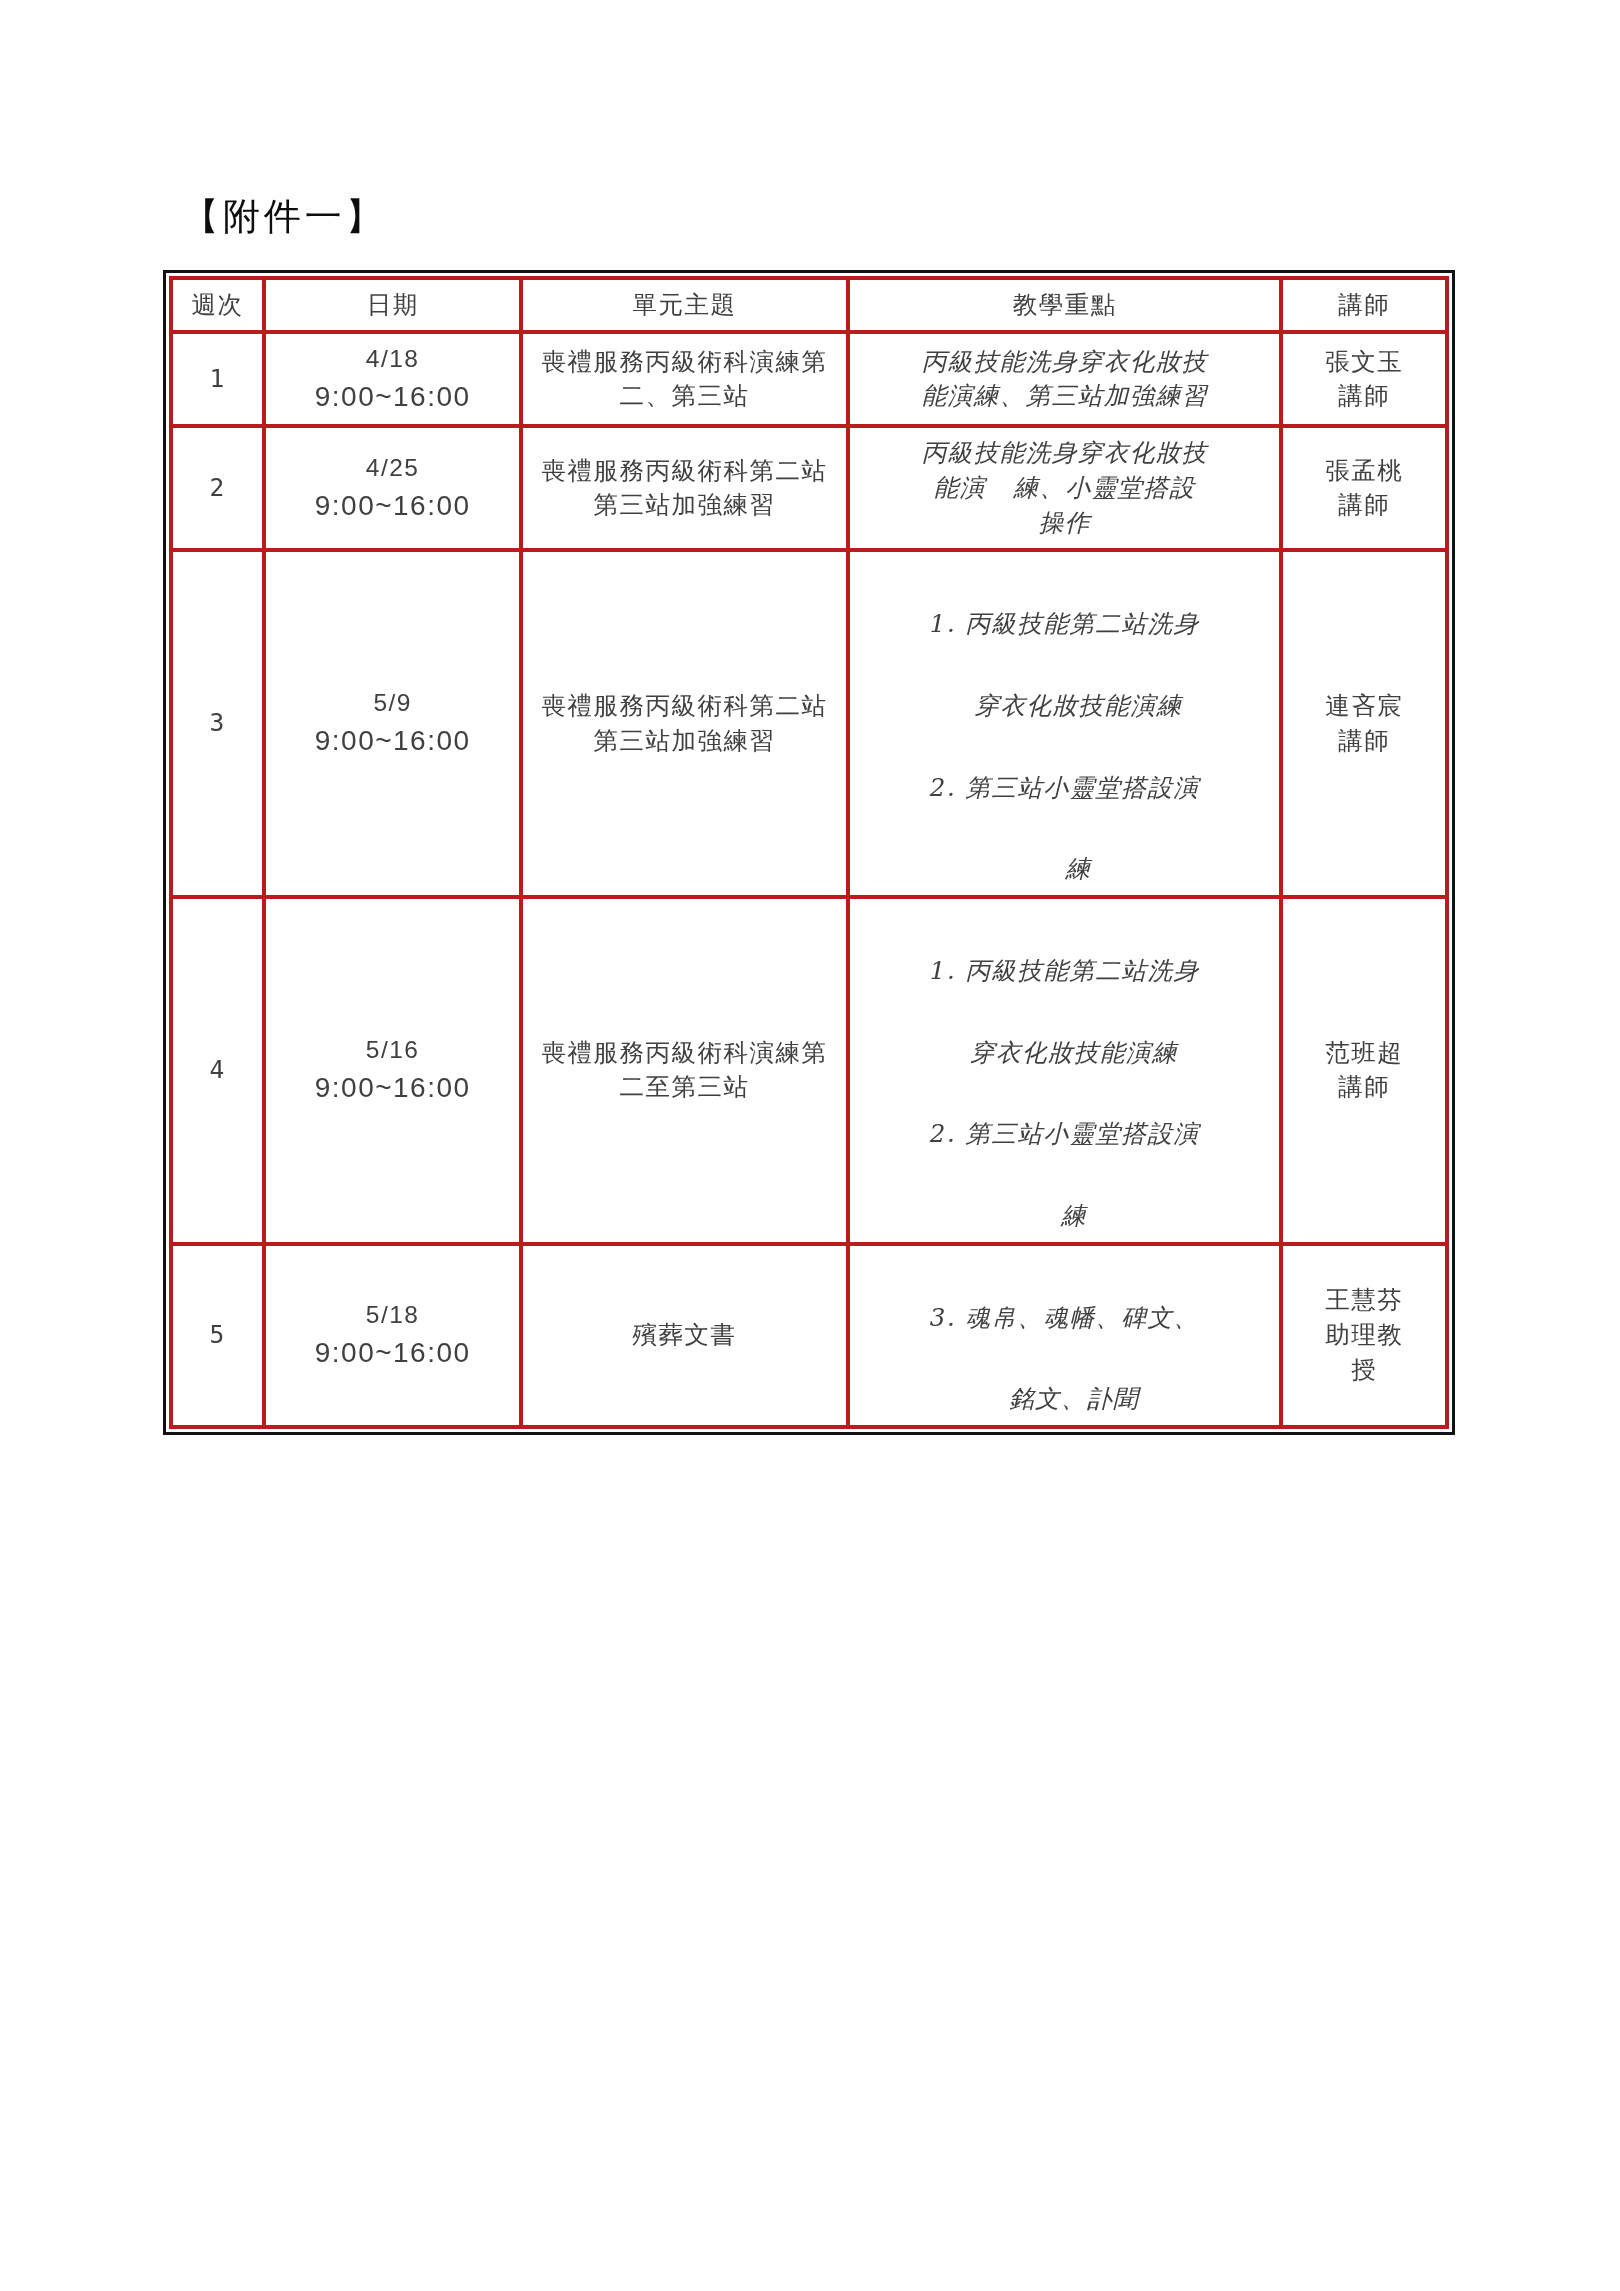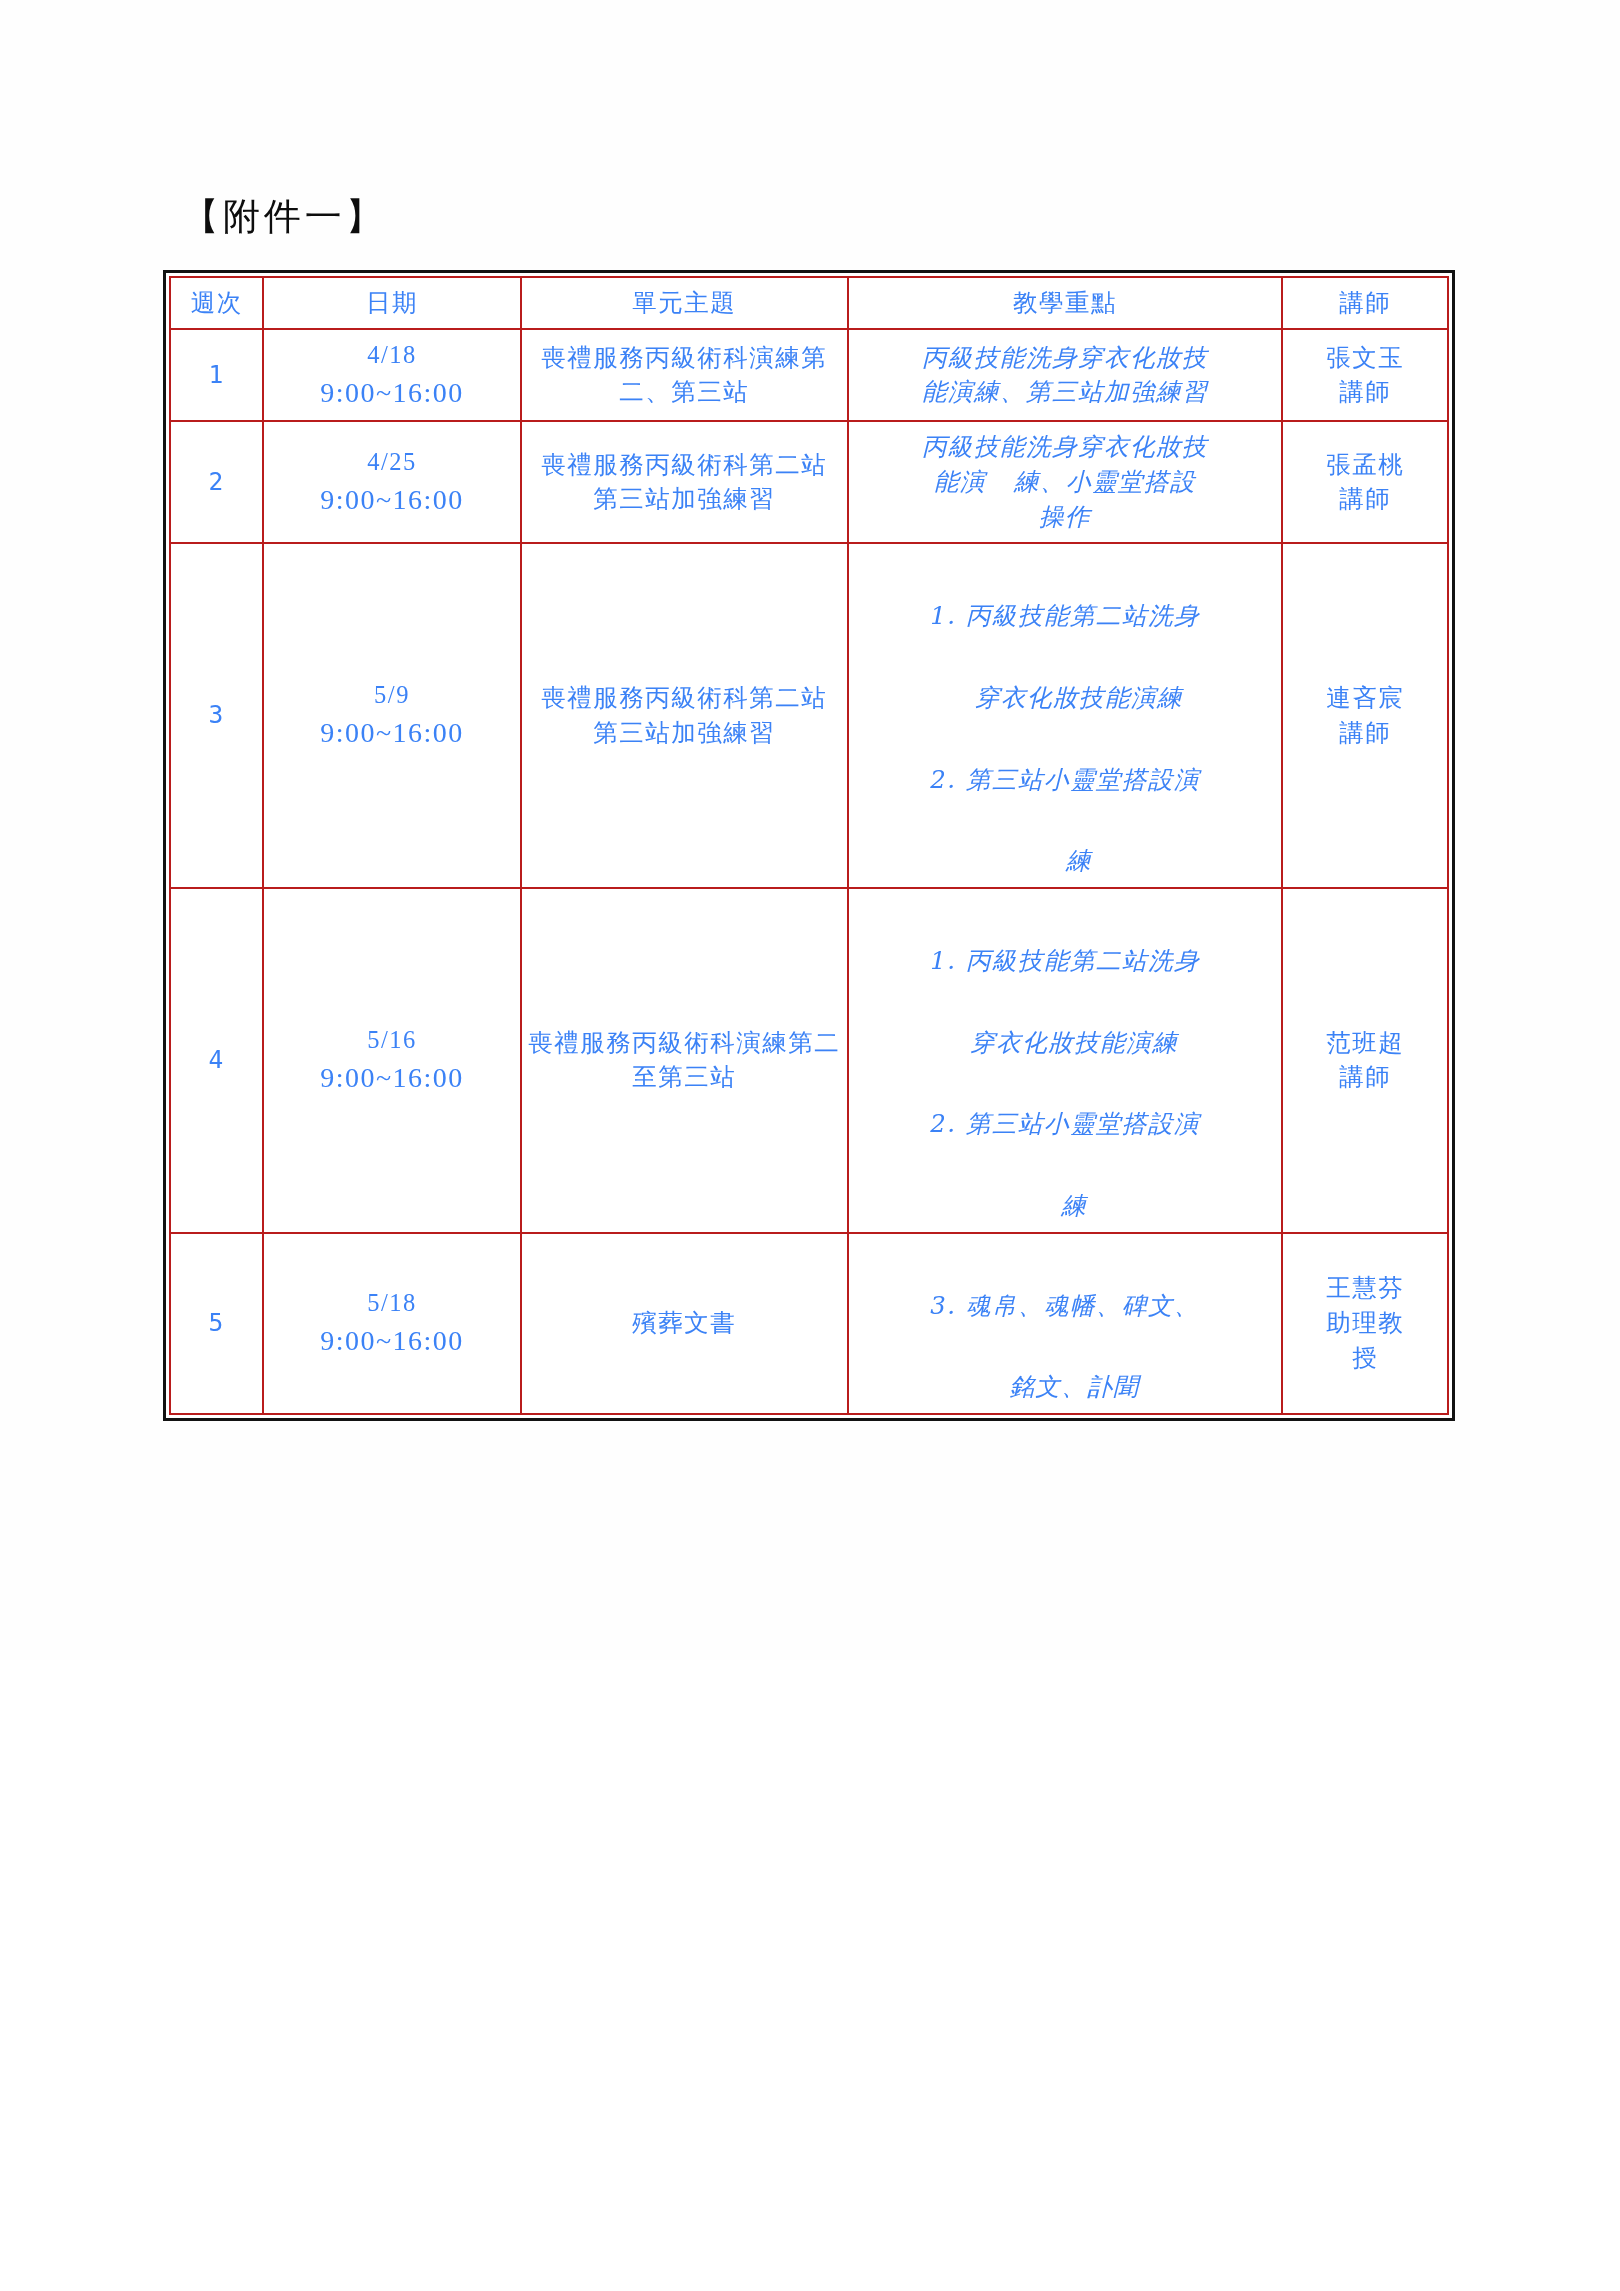--- a/index.html
+++ b/index.html
@@ -41,48 +41,48 @@
     background: #ffffff;
     box-sizing: border-box;
     padding: 2.9px;
   }
   table.sched {
     width: 100%;
     border-collapse: collapse;
     table-layout: fixed;
   }
   table.sched td, table.sched th {
-    border: 2px solid #b91c1c;
+    border: 4px solid #b91c1c;
     vertical-align: middle;
     text-align: center;
     padding: 7.8px 5.9px;
     font-size: 24.5px;
     letter-spacing: 1.5px;
     line-height: 1.42;
-    color: #3b82f6;
+    color: #404040;
     font-weight: 500;
   }
   thead th {
     font-size: 25.5px;
     padding: 15.7px 3.9px;
     letter-spacing: 2.9px;
   }
   col.c-week  { width: 84px; }
   col.c-date  { width: 231px; }
   col.c-topic { width: 294px; }
   col.c-focus { width: 390px; }
   col.c-lect  { width: 149px; }
 
   td.week {
     font-size: 25.5px;
     font-family: "DejaVu Sans Mono", "Liberation Mono", monospace;
     letter-spacing: 0;
   }
   td.date {
-    font-family: Liberation Serif, serif;
+    font-family: Liberation Sans, sans-serif;
     font-size: 27.4px;
     letter-spacing: 0;
     line-height: 2.0;
   }
   td.date .d-main { display: block; }
   td.date .d-time { display: block; font-size: 28px; }
   td.topic {
     font-size: 24.5px;
     line-height: 1.5;
     letter-spacing: 1px;

